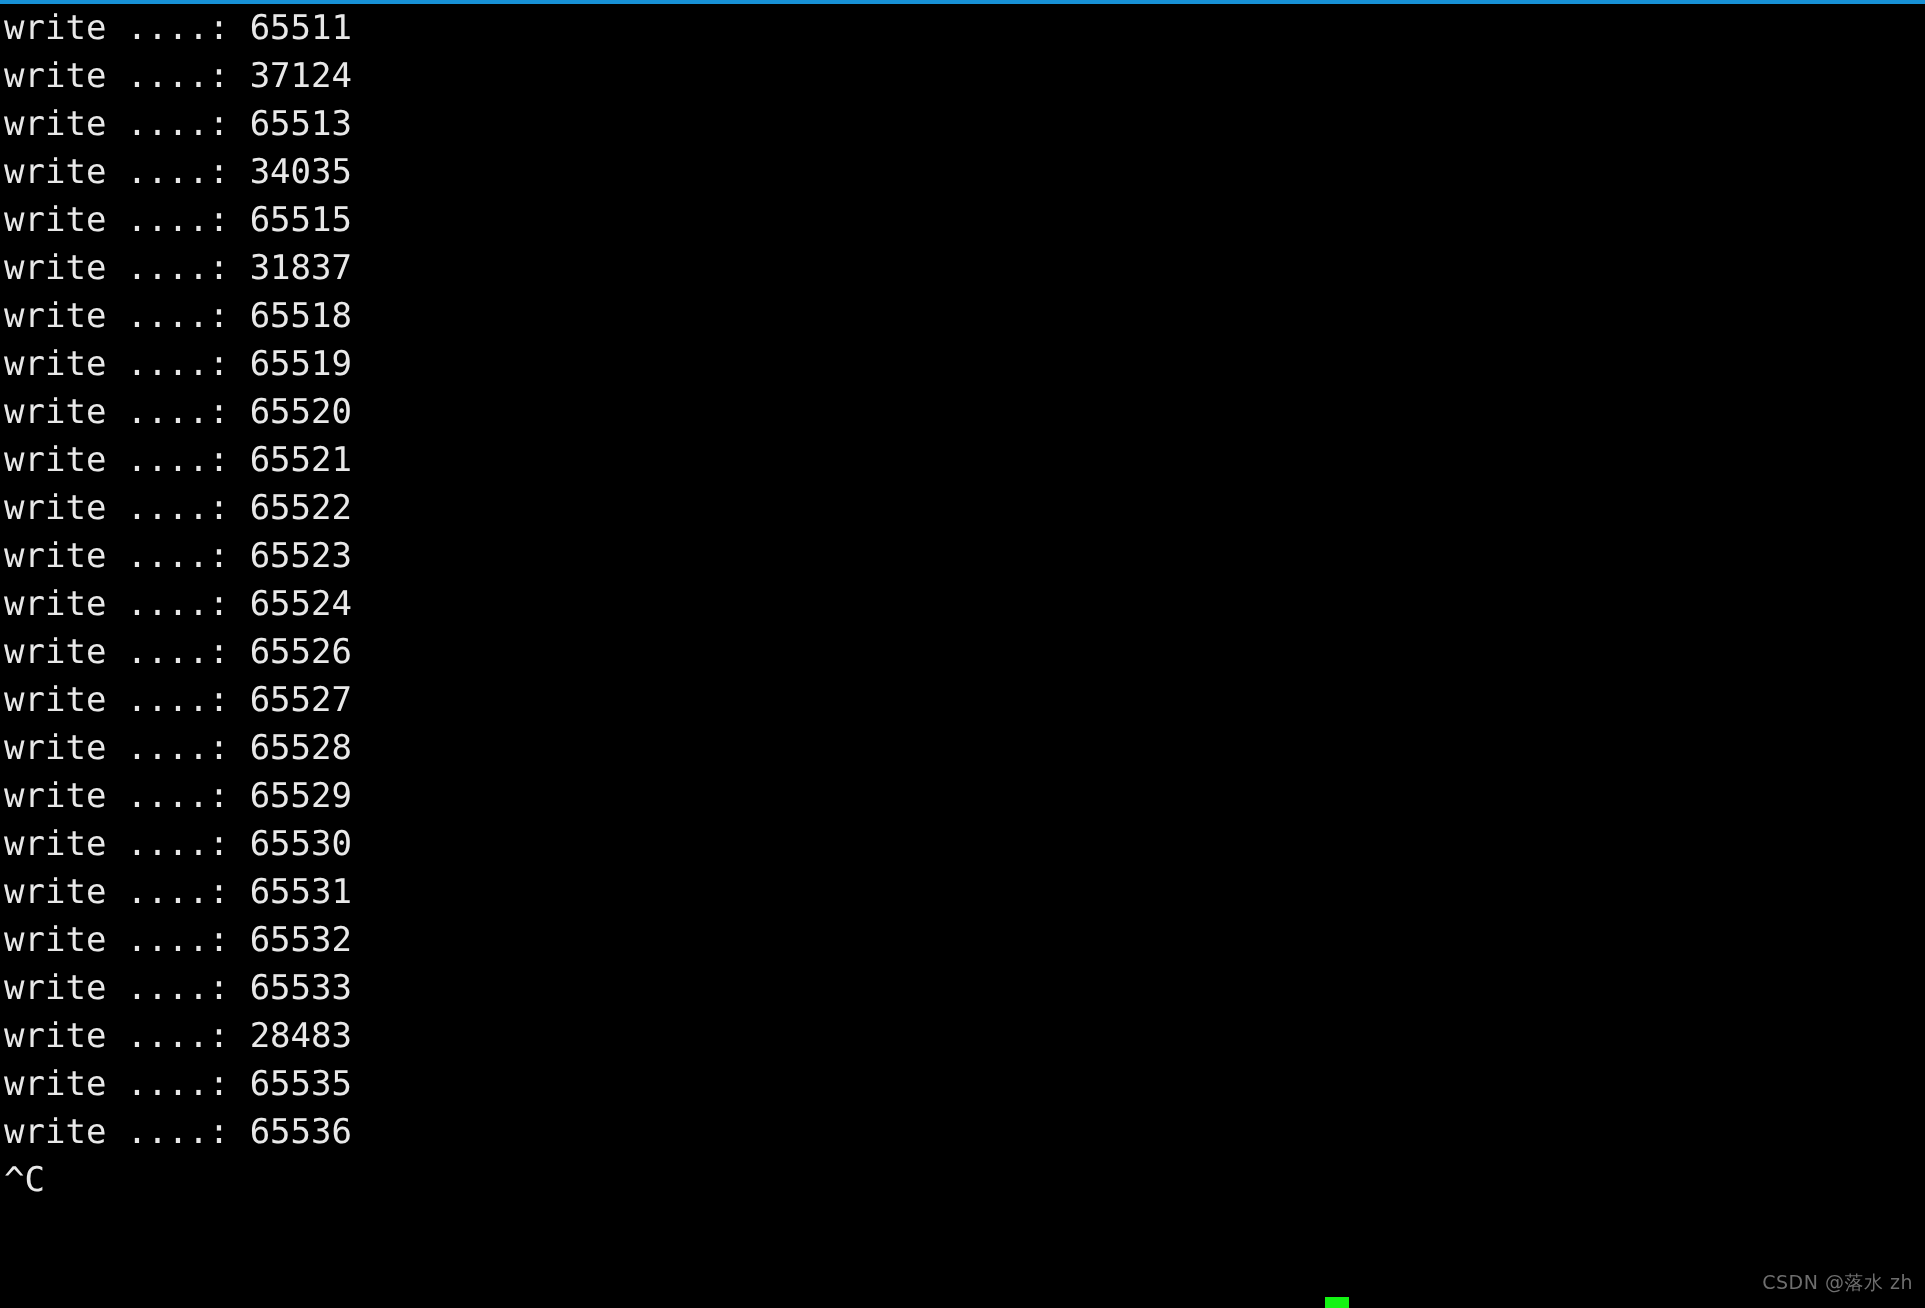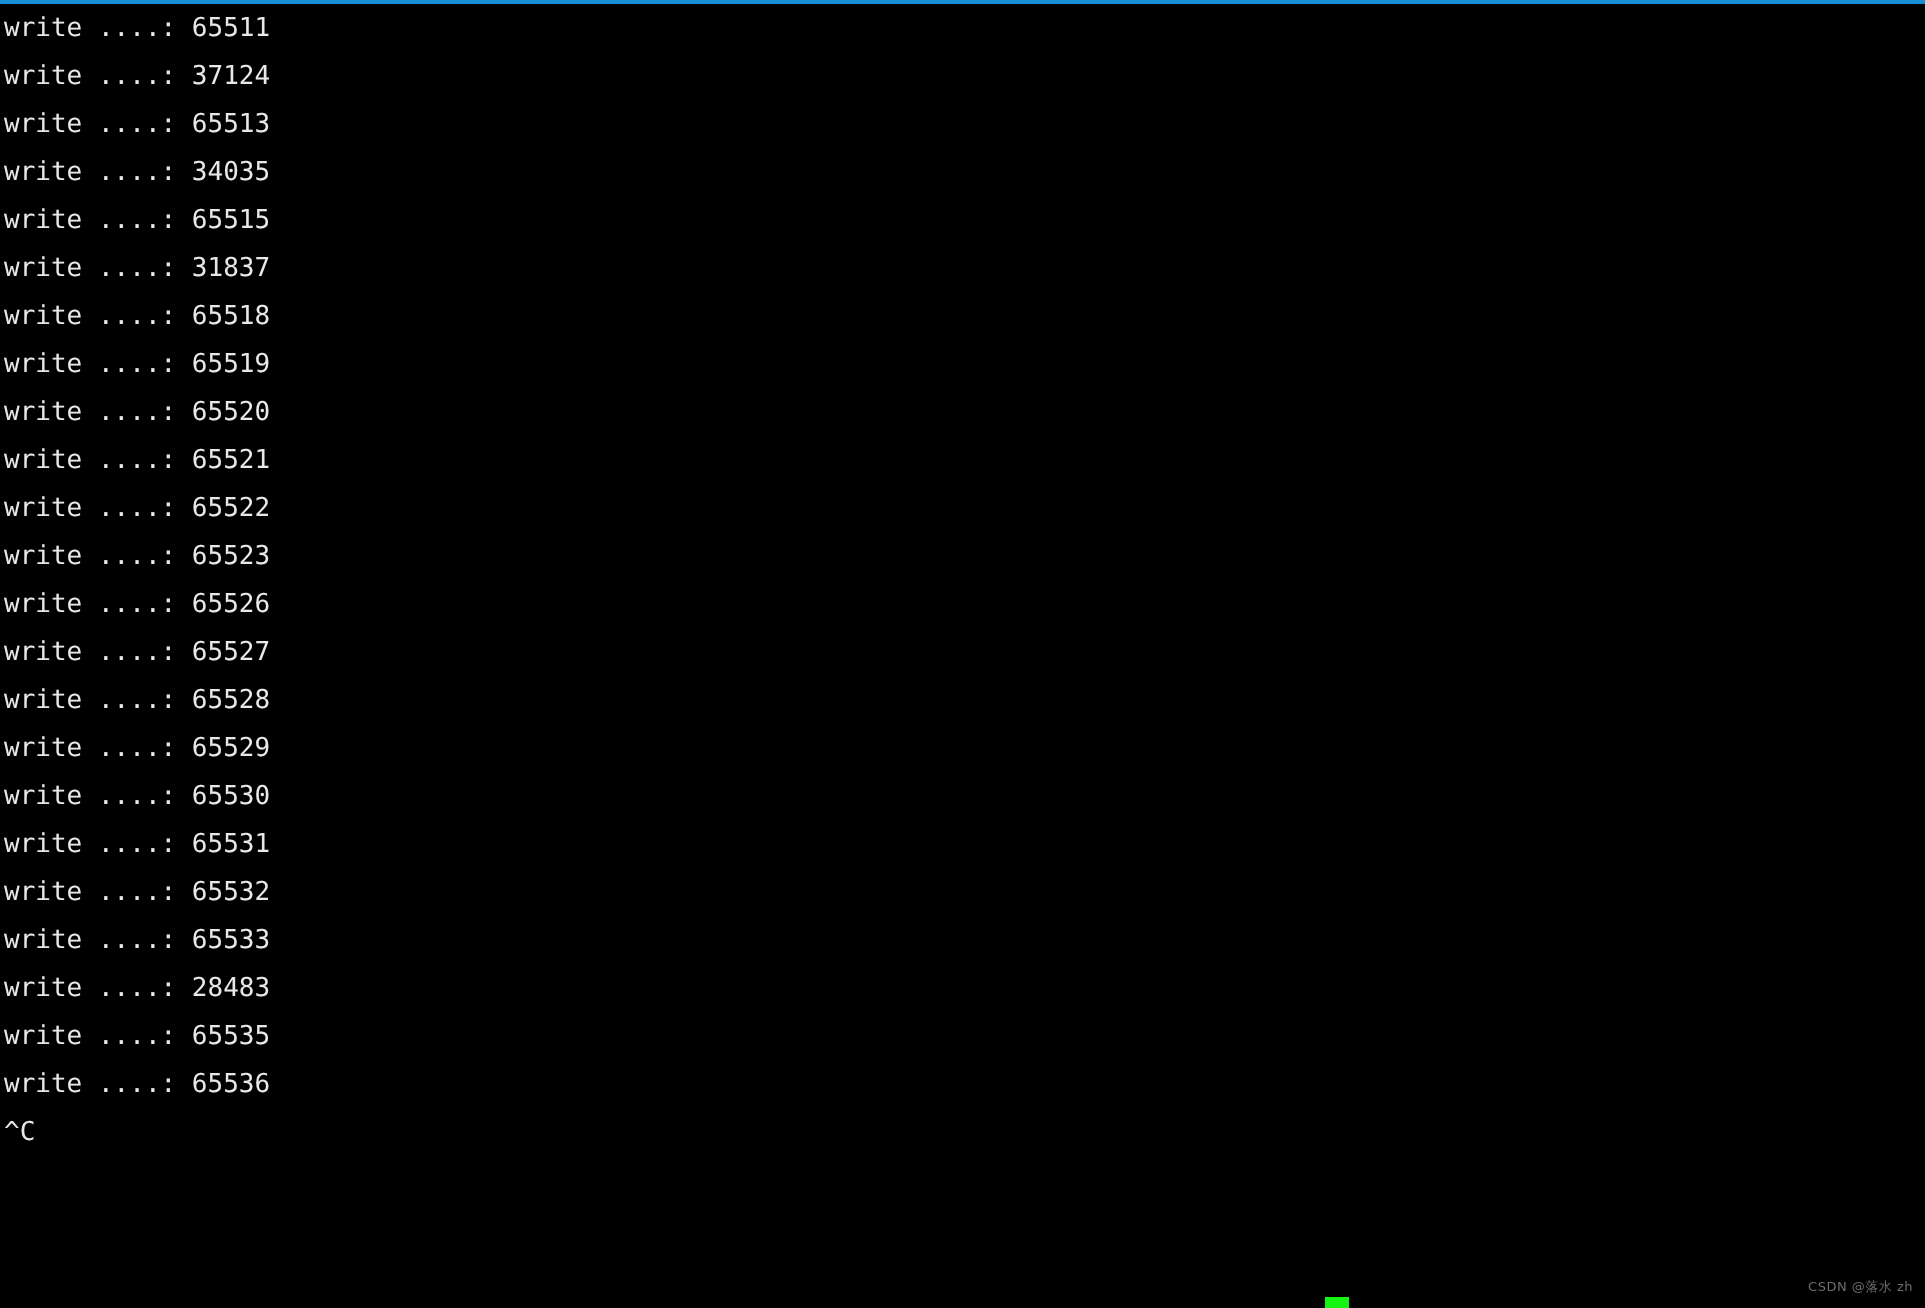--- a/index.html
+++ b/index.html
@@ -40,21 +40,21 @@
     height: 1304px;
     padding: 0;
     box-sizing: border-box;
   }
 
   .term-line {
     position: relative;
     display: block;
     height: 48px;
     line-height: 48px;
-    font-size: 26px;
+    font-size: 34px;
     letter-spacing: 0px;
     color: #e8e8e8;
     white-space: pre;
     padding-left: 4px;
     font-family: "DejaVu Sans Mono", "Liberation Mono", monospace;
     text-rendering: geometricPrecision;
   }
 
   .term-line.interrupt {
     color: #e8e8e8;
@@ -67,21 +67,21 @@
     width: 24px;
     height: 11px;
     background: #13f413;
   }
 
   #csdn-watermark {
     position: absolute;
     right: 12px;
     bottom: 12px;
     font-family: "DejaVu Sans", "Liberation Sans", sans-serif;
-    font-size: 13px;
+    font-size: 19px;
     color: #6e6e6e;
     letter-spacing: 0.5px;
     white-space: nowrap;
     user-select: none;
     margin-left: 24px;
   }
 </style>
 </head>
 <body>
 
@@ -96,20 +96,21 @@
       <div class="term-line">write ....: 65513</div>
       <div class="term-line">write ....: 34035</div>
       <div class="term-line">write ....: 65515</div>
       <div class="term-line">write ....: 31837</div>
       <div class="term-line">write ....: 65518</div>
       <div class="term-line">write ....: 65519</div>
       <div class="term-line">write ....: 65520</div>
       <div class="term-line">write ....: 65521</div>
       <div class="term-line">write ....: 65522</div>
       <div class="term-line">write ....: 65523</div>
+      <div class="term-line">write ....: 65524</div>
       <div class="term-line">write ....: 65526</div>
       <div class="term-line">write ....: 65527</div>
       <div class="term-line">write ....: 65528</div>
       <div class="term-line">write ....: 65529</div>
       <div class="term-line">write ....: 65530</div>
       <div class="term-line">write ....: 65531</div>
       <div class="term-line">write ....: 65532</div>
       <div class="term-line">write ....: 65533</div>
       <div class="term-line">write ....: 28483</div>
       <div class="term-line">write ....: 65535</div>

